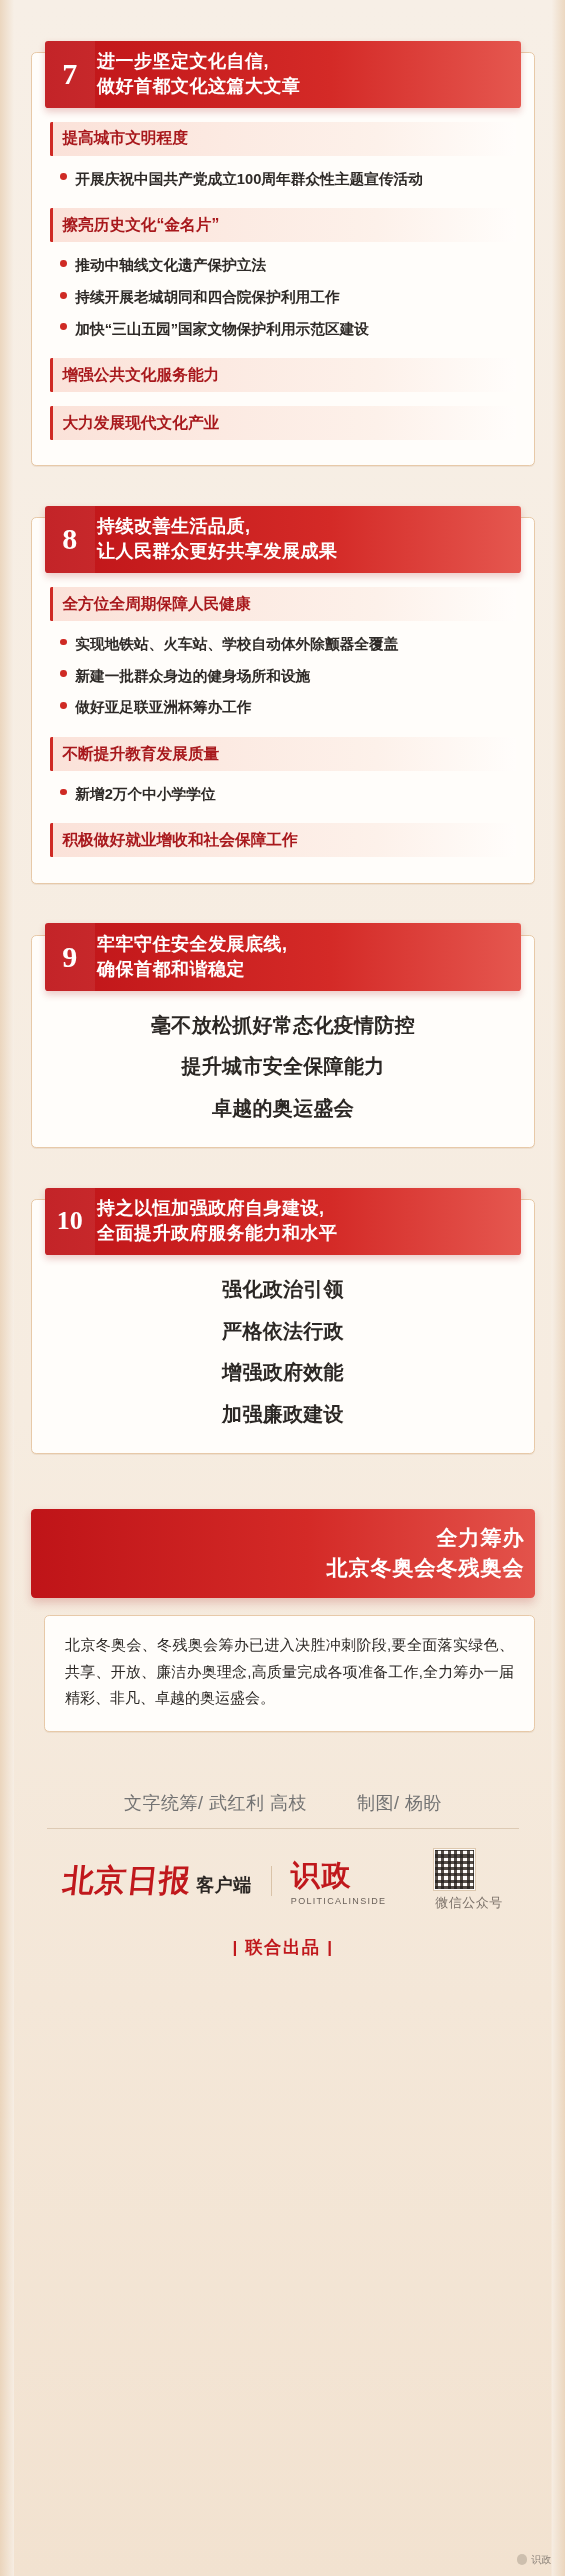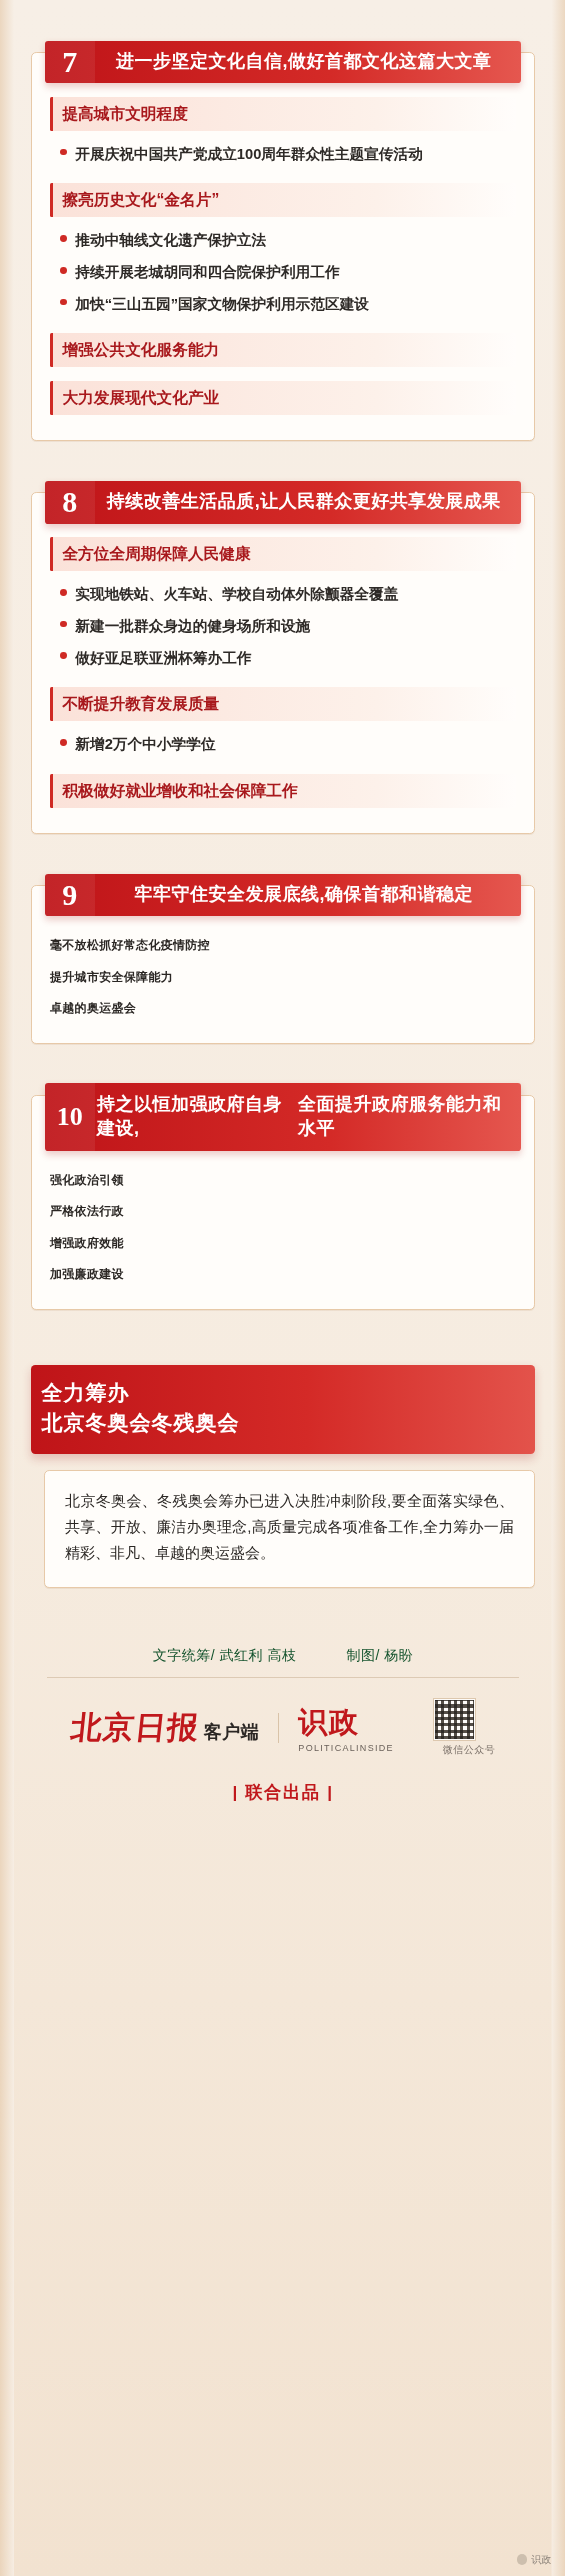--- a/index.html
+++ b/index.html
@@ -46,38 +46,38 @@
     justify-content: center;
     font-size: 30px;
     font-weight: bold;
     color: #ffffff;
     font-family: "Liberation Serif", serif;
     background: rgba(255,255,255,0.07);
   }
   .hdr .ttl {
     flex: 1 1 auto;
     display: flex;
-    flex-direction: row;
+    flex-direction: column;
     justify-content: center;
     padding: 8.4px 10.5px 9.4px 2.1px;
     color: #ffffff;
     font-size: 18px;
     font-weight: bold;
     line-height: 1.38;
     letter-spacing: 0.5px;
   }
   .hdr .ttl .l2 { display: block; }
 
   
   .banner {
     margin: 0 31px 24px 31px;
     background: linear-gradient(90deg,#bf1418 0%, #d42a27 55%, #e3534b 100%);
     border-radius: 4.2px;
     padding: 13.6px 10.5px 15.7px 10.5px;
-    text-align: left;
+    text-align: right;
     color: #fff;
     font-size: 21px;
     font-weight: bold;
     line-height: 1.42;
     letter-spacing: 1px;
     box-shadow: 0 4.2px 9.4px rgba(170,30,30,.22);
   }
 
   
   .sub {
@@ -110,44 +110,44 @@
     left: 3.1px;
     top: 10.5px;
     width: 6.8px;
     height: 6.8px;
     border-radius: 50%;
     background: #cf2a24;
   }
 
   
   .cline {
-    text-align: left;
-    font-size: 12px;
+    text-align: center;
+    font-size: 20px;
     font-weight: bold;
     color: #2b2724;
     padding: 7.3px 0;
     letter-spacing: 0.3px;
   }
 
   
   .para {
     font-size: 15px;
     line-height: 1.75;
     color: #2b2724;
     text-align: justify;
     padding: 3.1px 2.1px 2.1px 2.1px;
   }
 
   
   .credits {
     display: flex;
     justify-content: center;
     gap: 50px;
-    color: #14532d;
-    font-size: 14px;
+    color: #737373;
+    font-size: 18px;
     padding: 13.6px 0 9.4px 0;
     letter-spacing: 0.5px;
   }
   .credit-sep {
     width: 472px;
     height: 0.5px;
     background: #ddcab4;
     margin: 3.1px auto 0 auto;
   }
 
@@ -205,21 +205,21 @@
     height: 41px;
     background:
       repeating-linear-gradient(0deg,#3a332e 0 3.1px,#ffffff 3.1px 6.3px),
       repeating-linear-gradient(90deg,#3a332e 0 3.1px,#ffffff 3.1px 6.3px);
     background-blend-mode: multiply;
     border: 1.6px solid #ffffff;
     outline: 0.5px solid #d9c3a8;
     opacity: .85;
   }
   .qr-wrap { display: flex; flex-direction: column; align-items: center; gap: 3.1px; }
-  .qr-cap { font-size: 10px; color: #7b7169; letter-spacing: 0.5px; margin-left: 30px; }
+  .qr-cap { font-size: 13px; color: #7b7169; letter-spacing: 0.5px; margin-left: 30px; }
 
   .joint {
     text-align: center;
     font-size: 17.3px;
     font-weight: bold;
     color: #c0181c;
     letter-spacing: 1.6px;
     padding: 18px 0 28px 0;
   }
 

